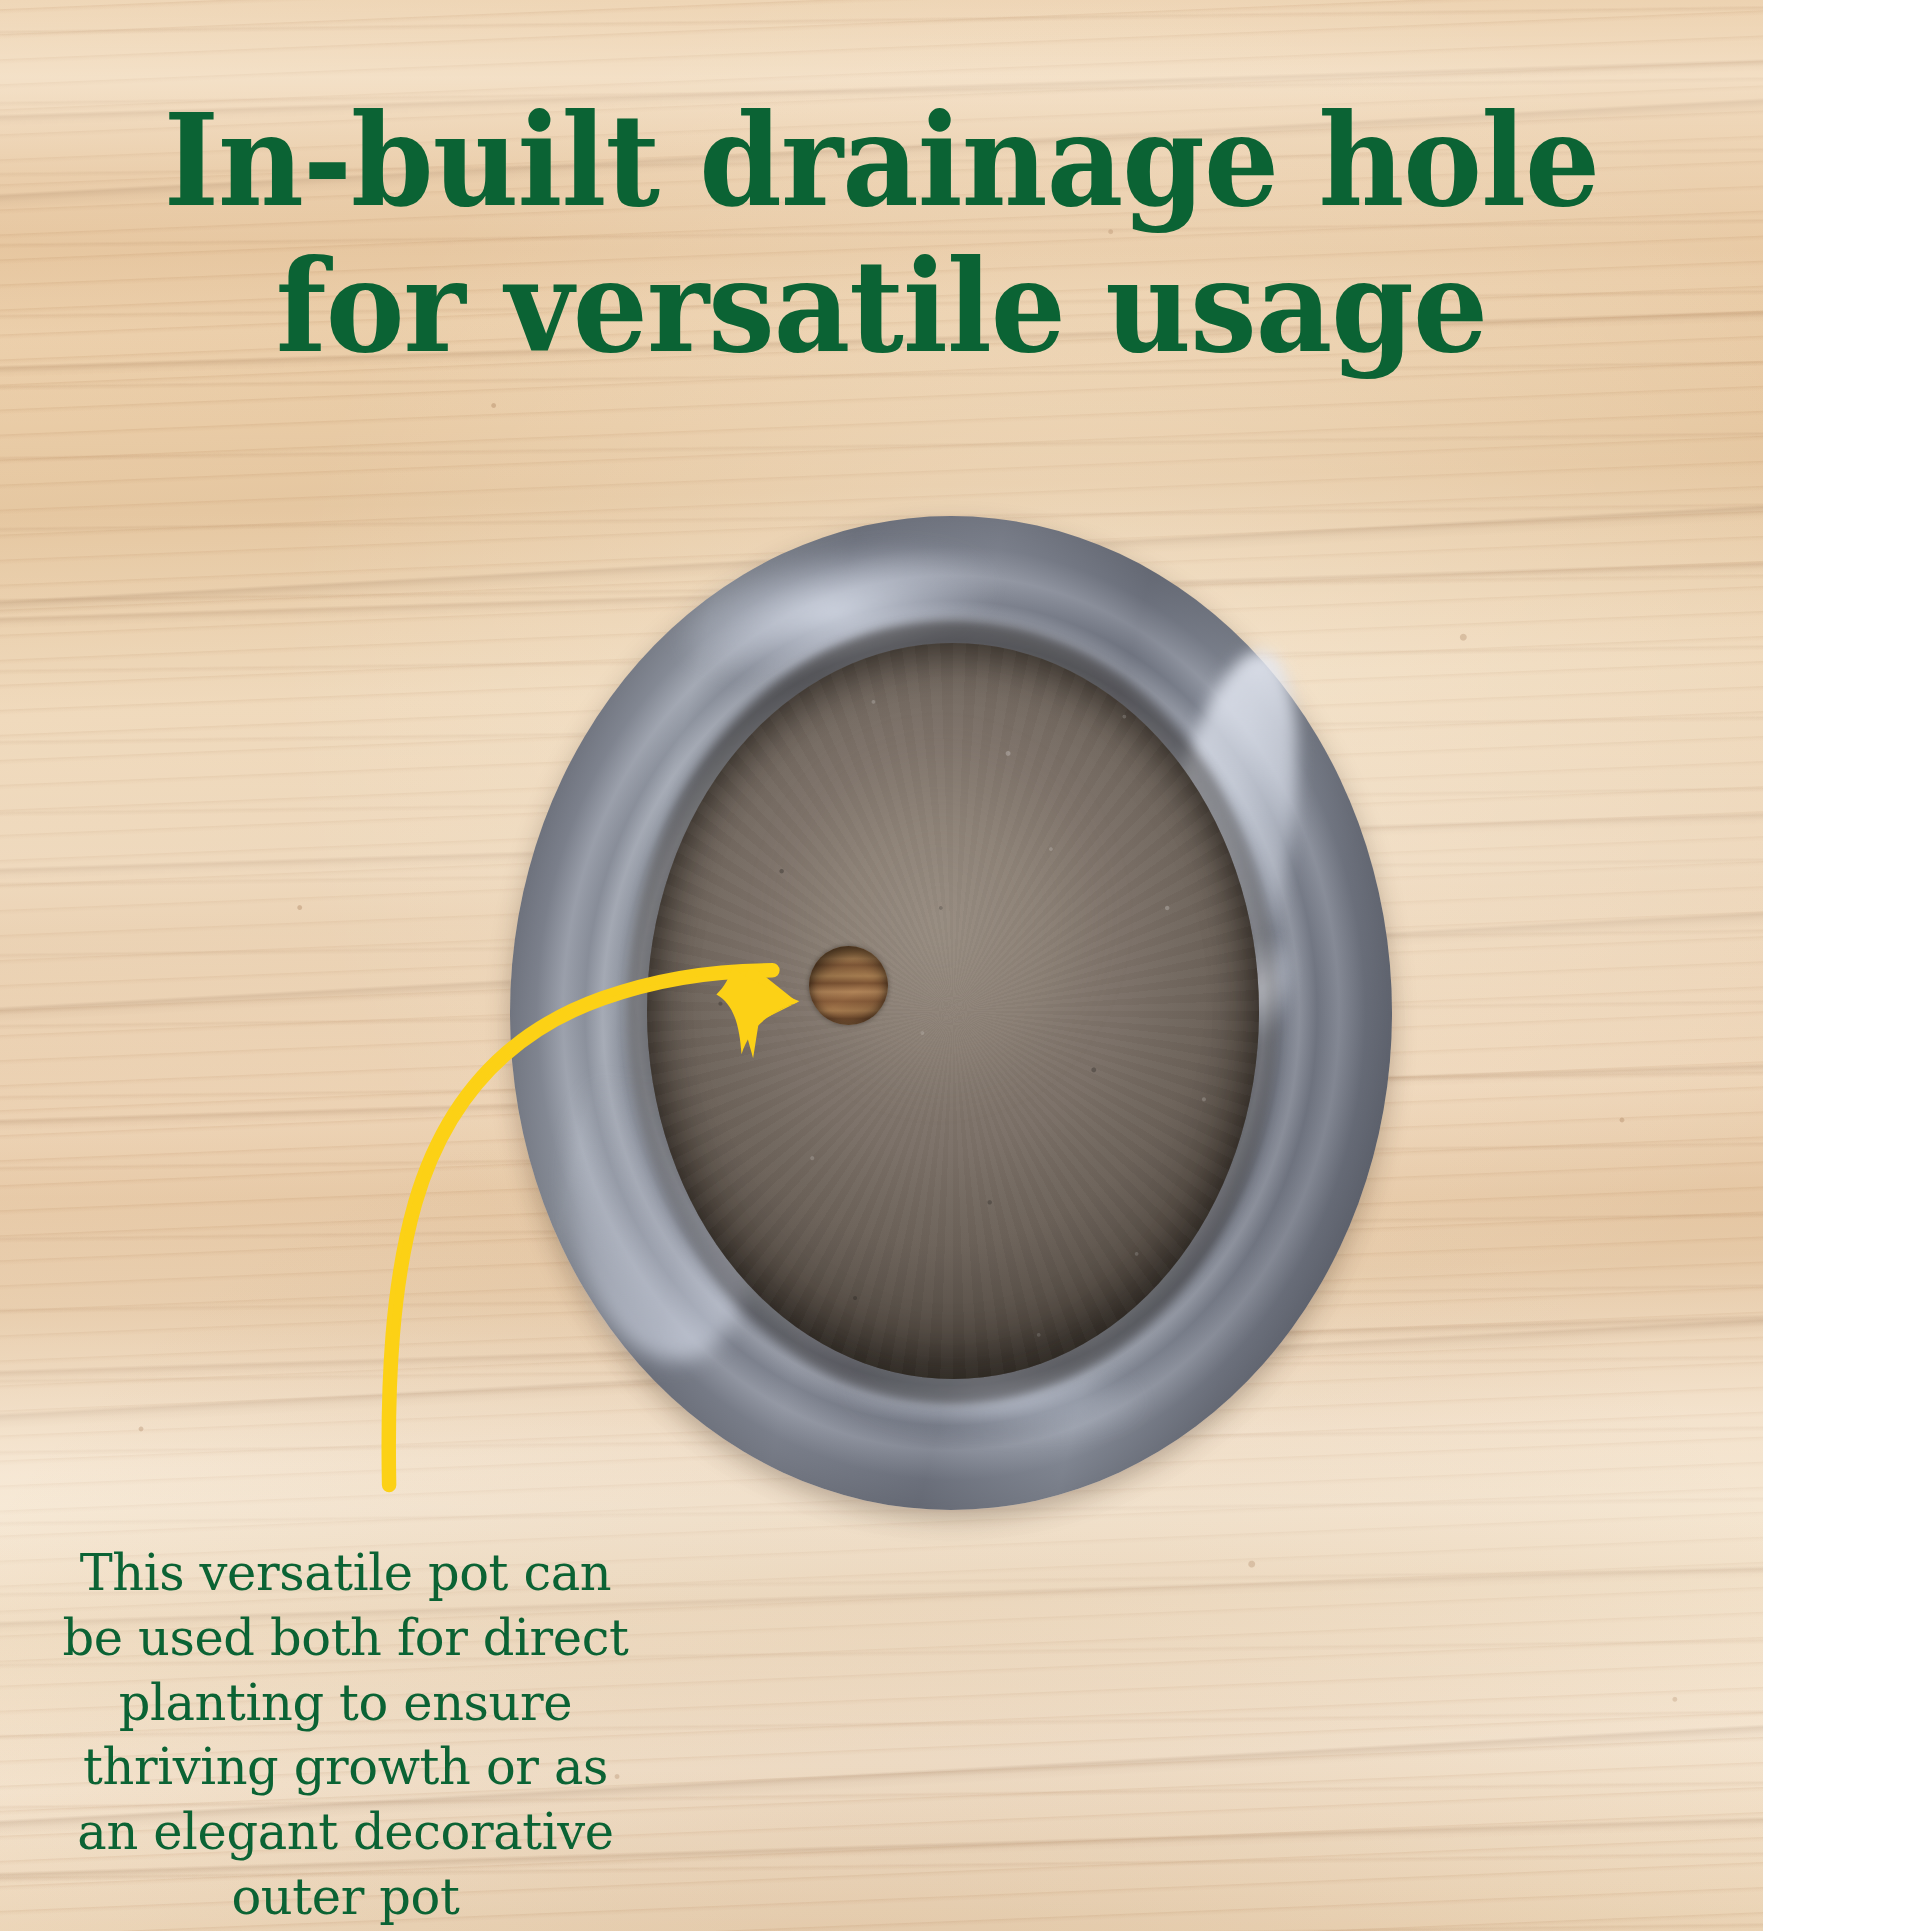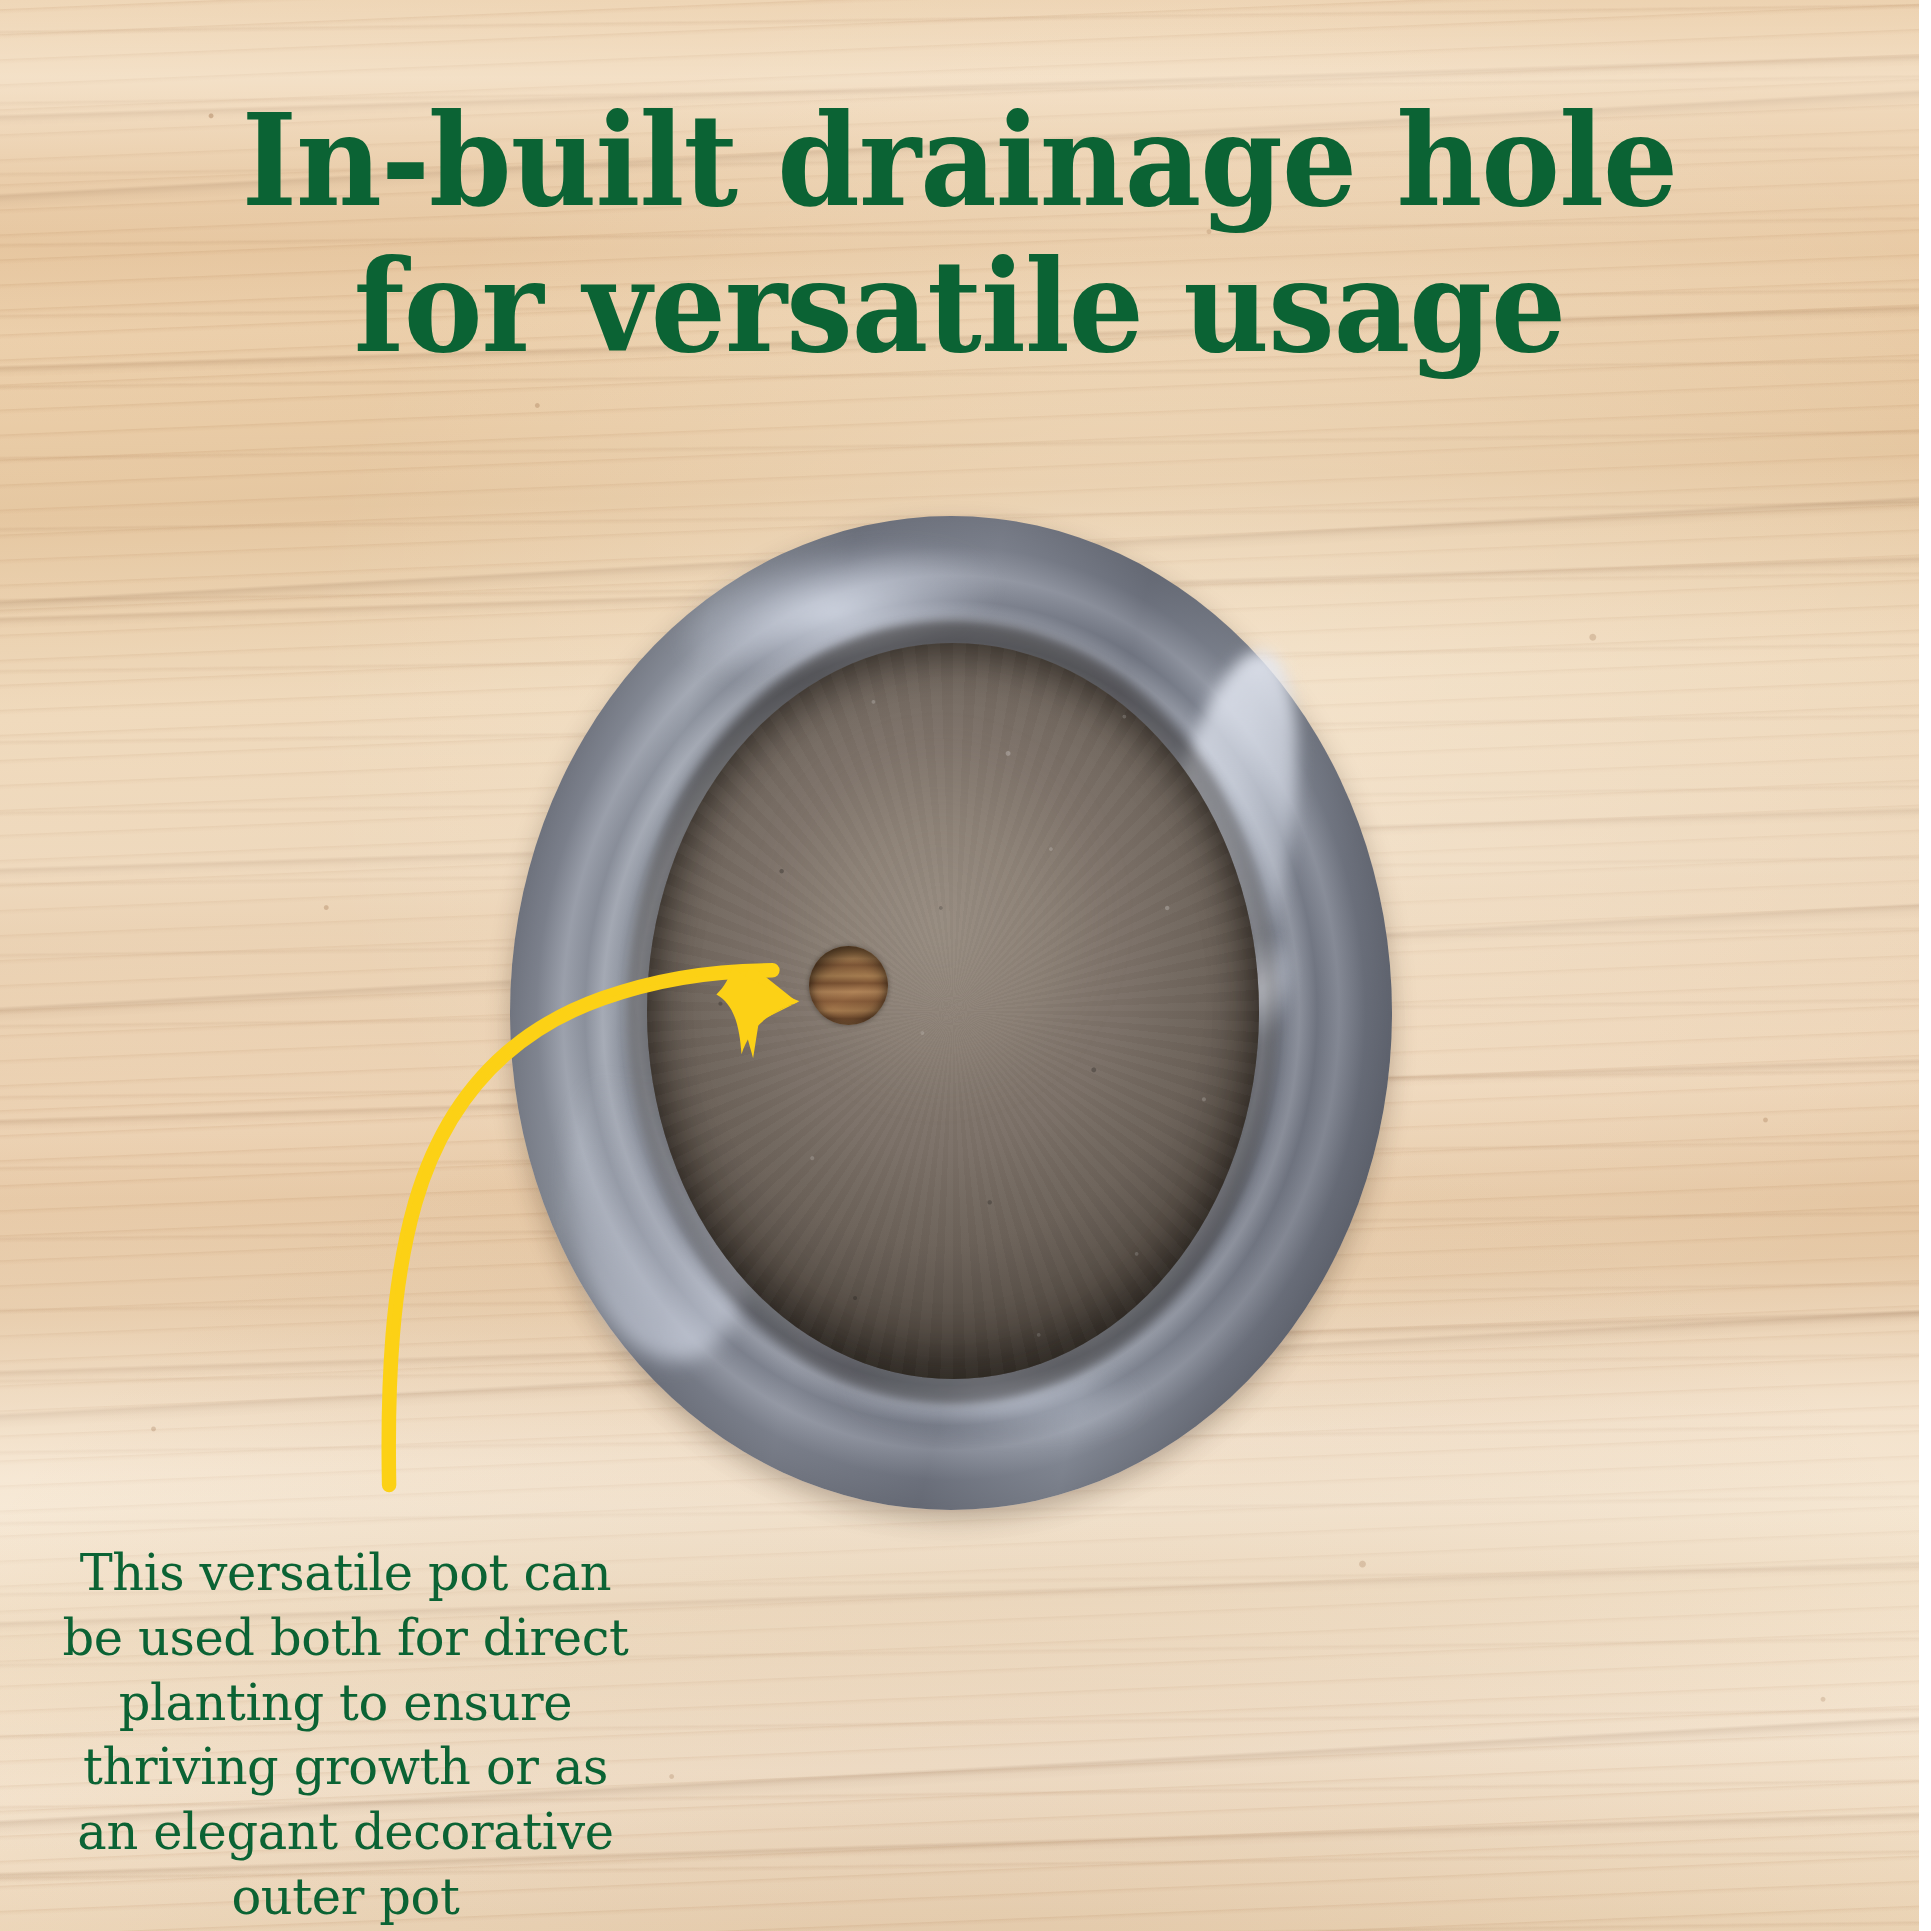--- a/index.html
+++ b/index.html
@@ -1,20 +1,20 @@
 <!DOCTYPE html>
 <html><head>
 <meta charset="utf-8">
 <style>
   html,body{margin:0;padding:0;background:#fff;}
   body{font-family:"DejaVu Serif", serif;}
 
   #page{
     position:relative;
-    width:1919px;height:1931px;
+    width:1763px;height:1931px;
     overflow:hidden;
     background:#e9cba6;
   }
 
   
   .wood-base{
     position:absolute;inset:0;
     background:
       linear-gradient(178deg,
         #efd7b8 0%,

